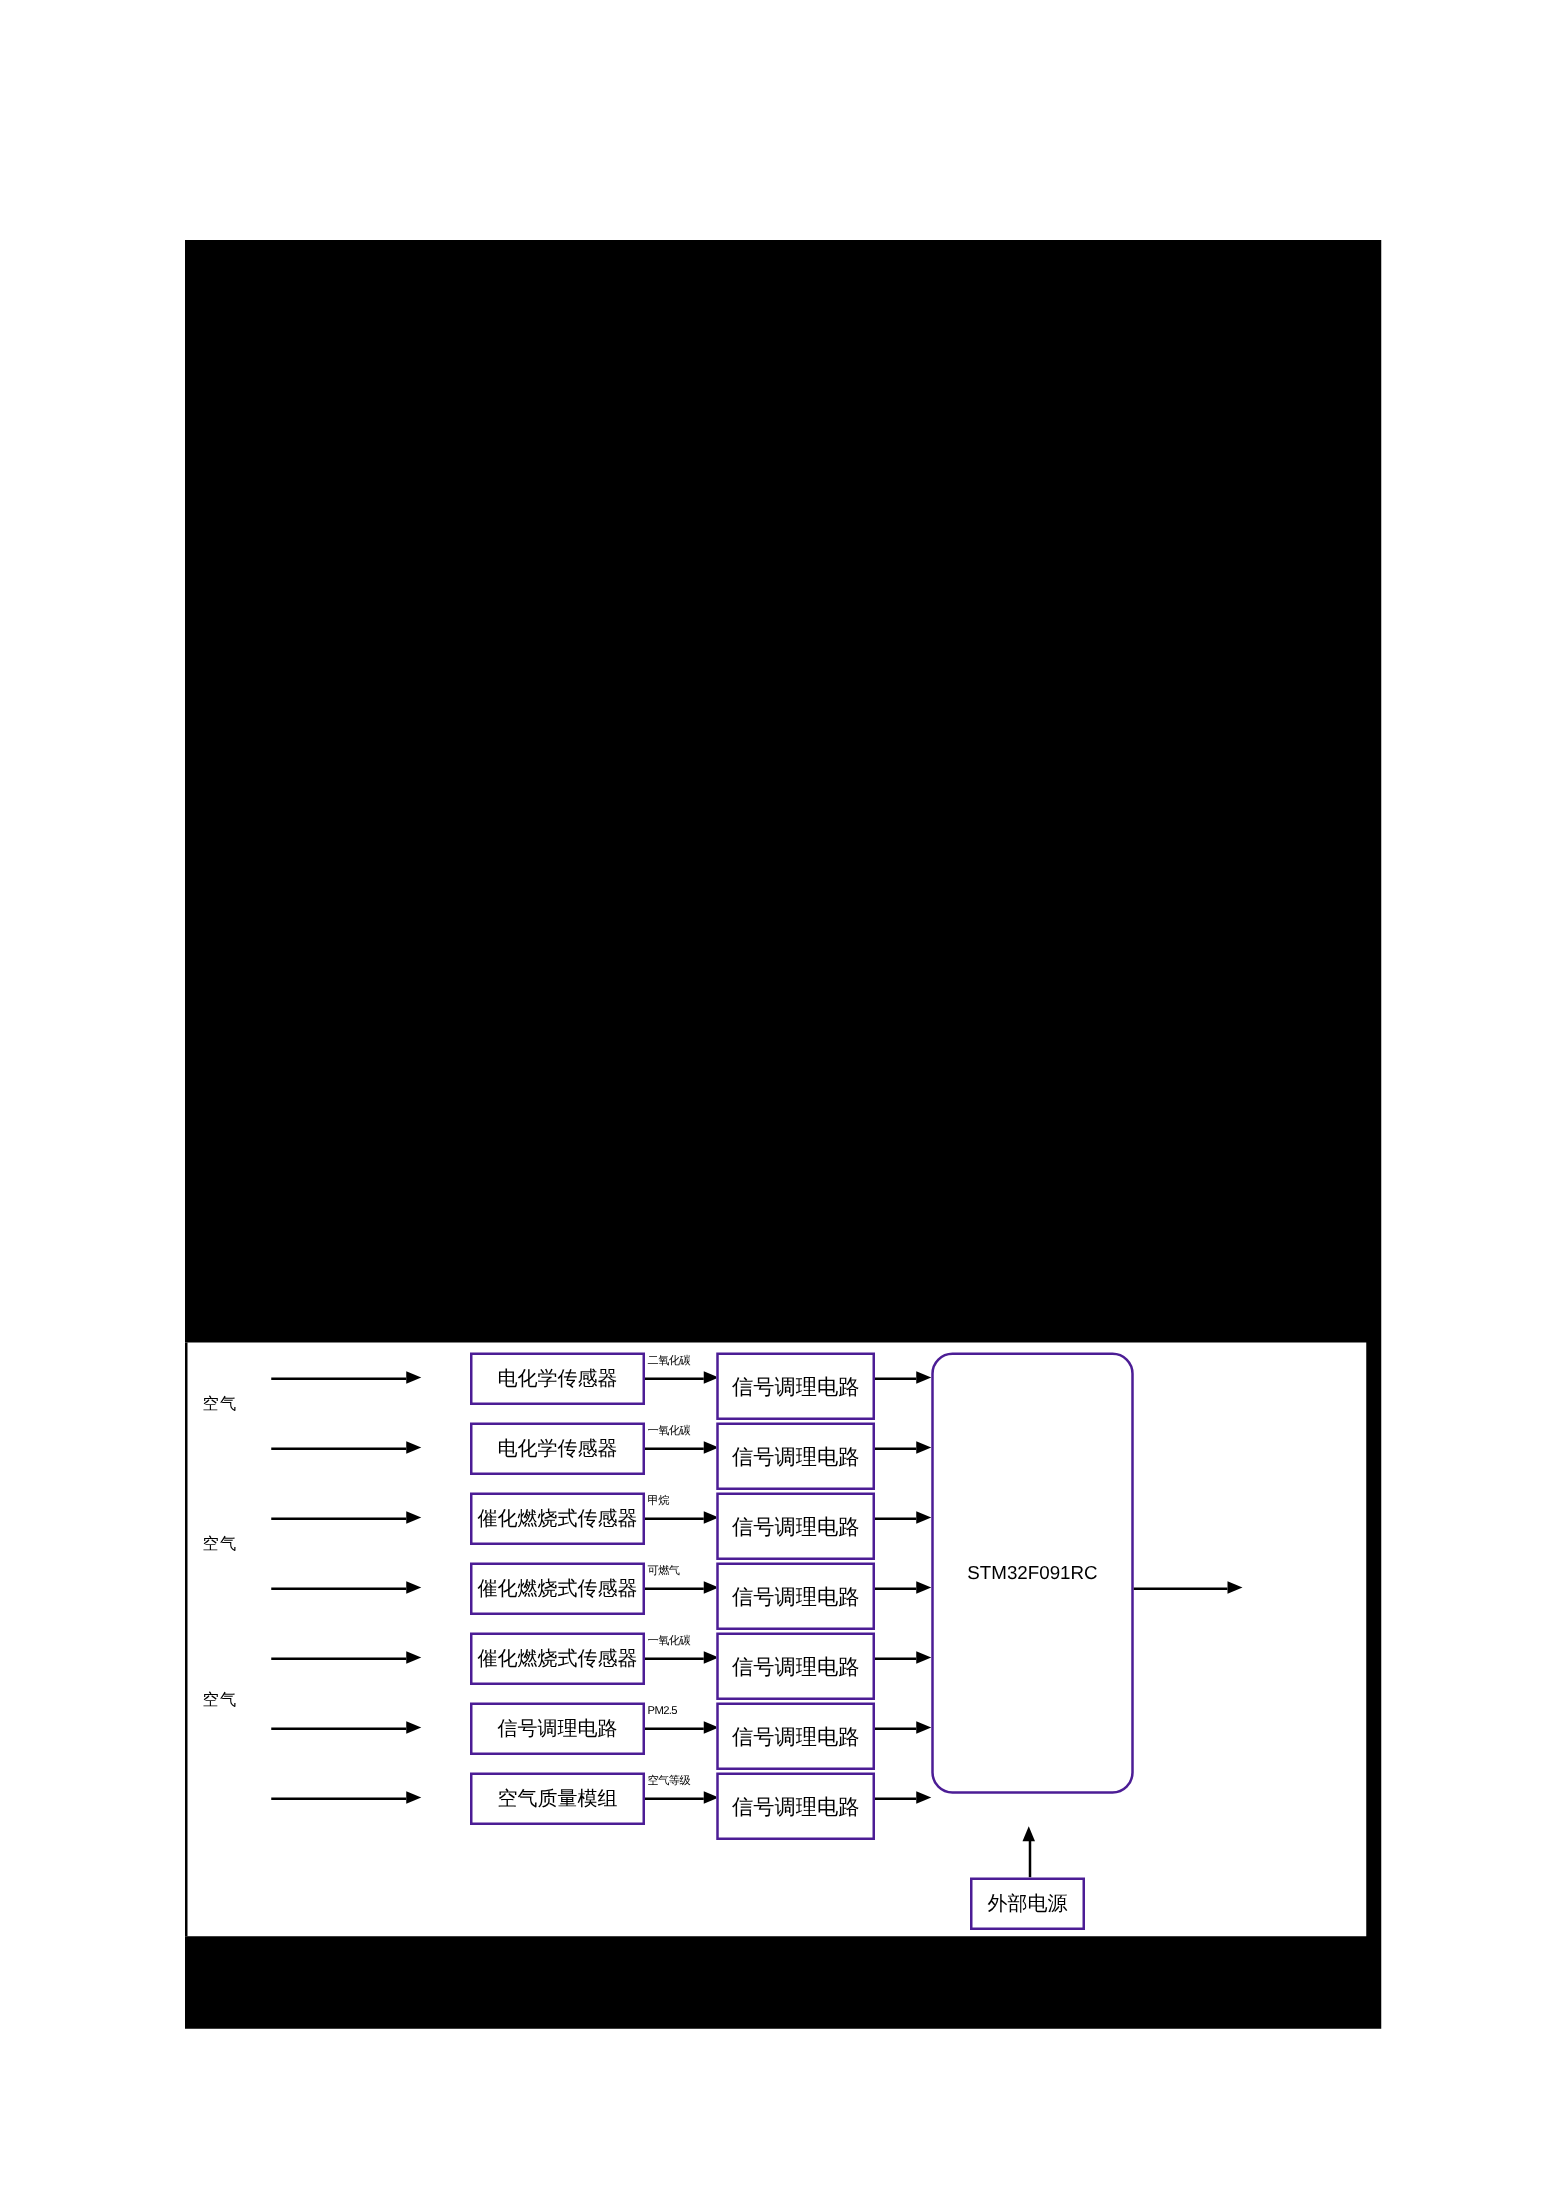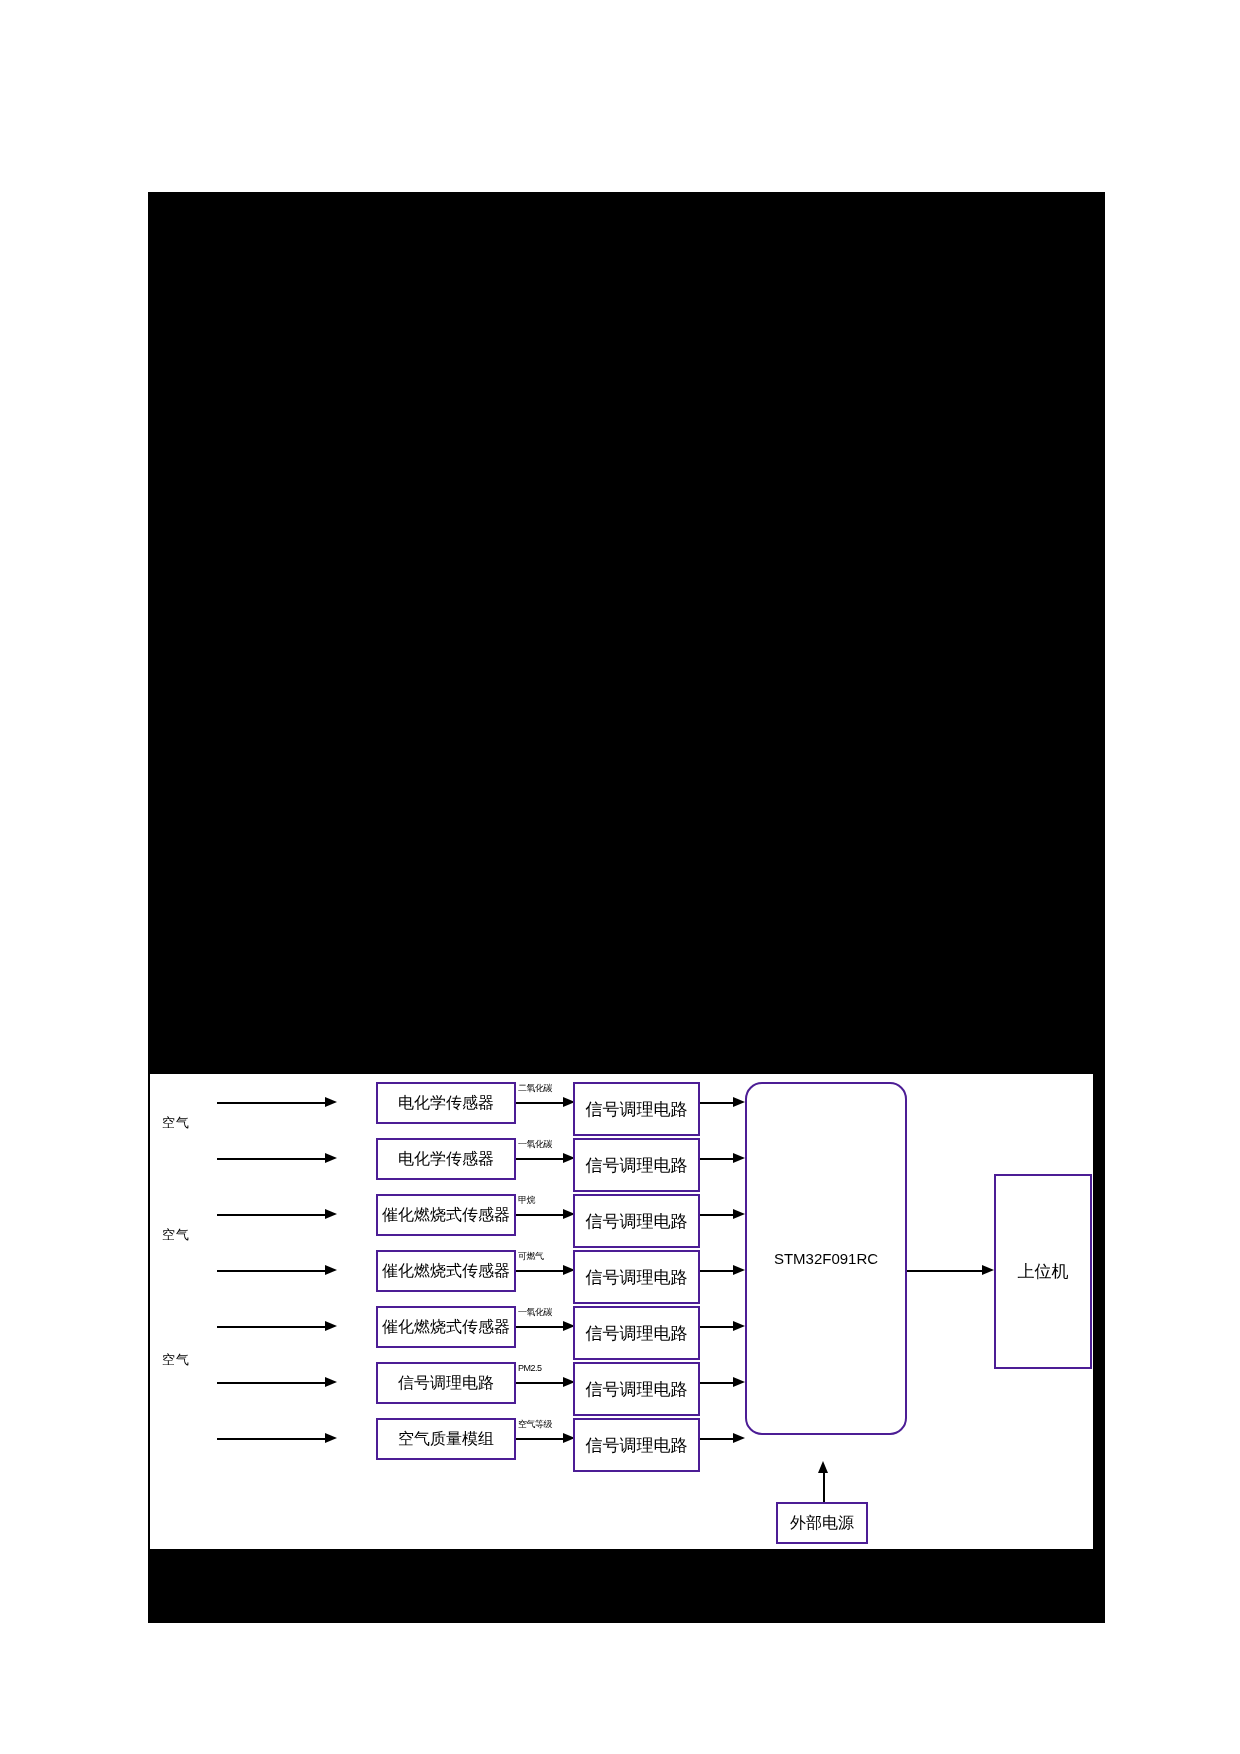--- a/index.html
+++ b/index.html
@@ -200,23 +200,20 @@
     </div>
 
     <div class="box mcu">
       <span>STM32F091RC</span>
     </div>
 
     <div class="arr arr-host">
         <i class="head-r"></i>
       </div>
 
-    <div class="box host">
-      <span>上位机</span>
-    </div>
 
     <div class="arr-up">
         <i class="head-u"></i>
       </div>
 
     <div class="box power">
       <span>外部电源</span>
     </div>
 
   </div>

